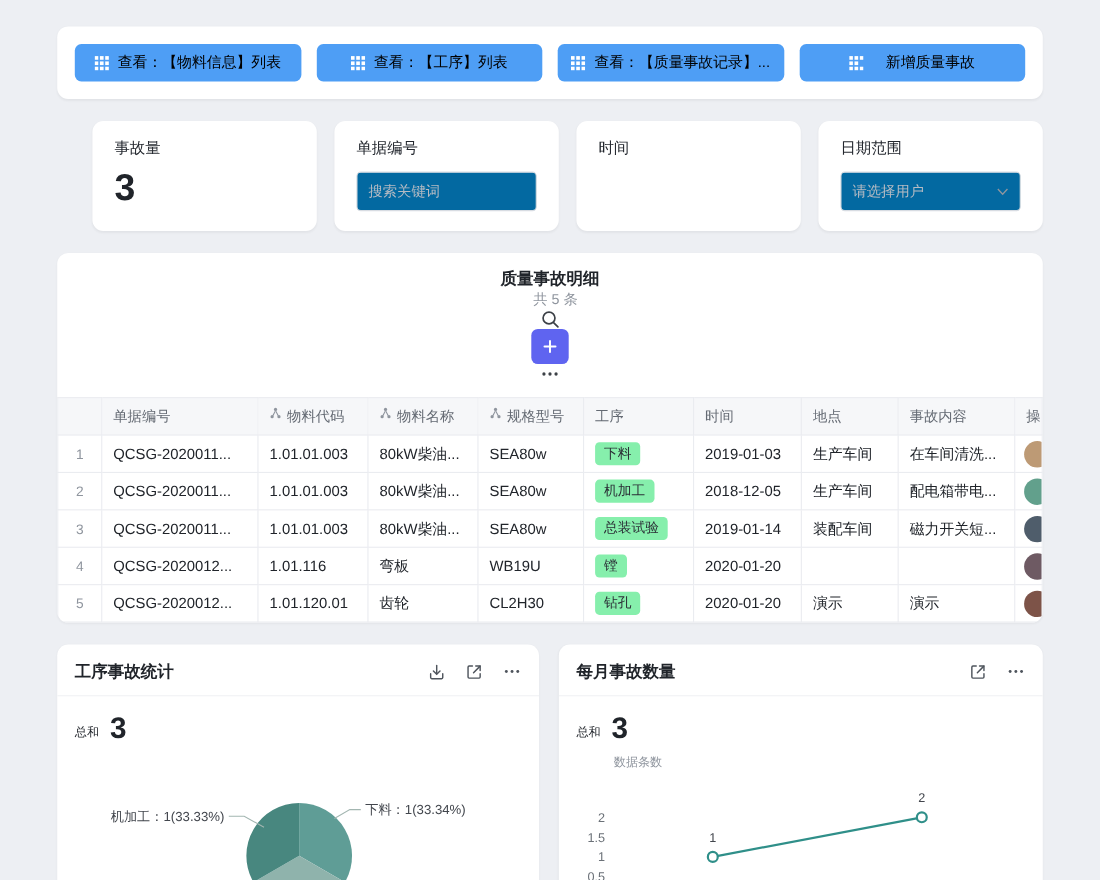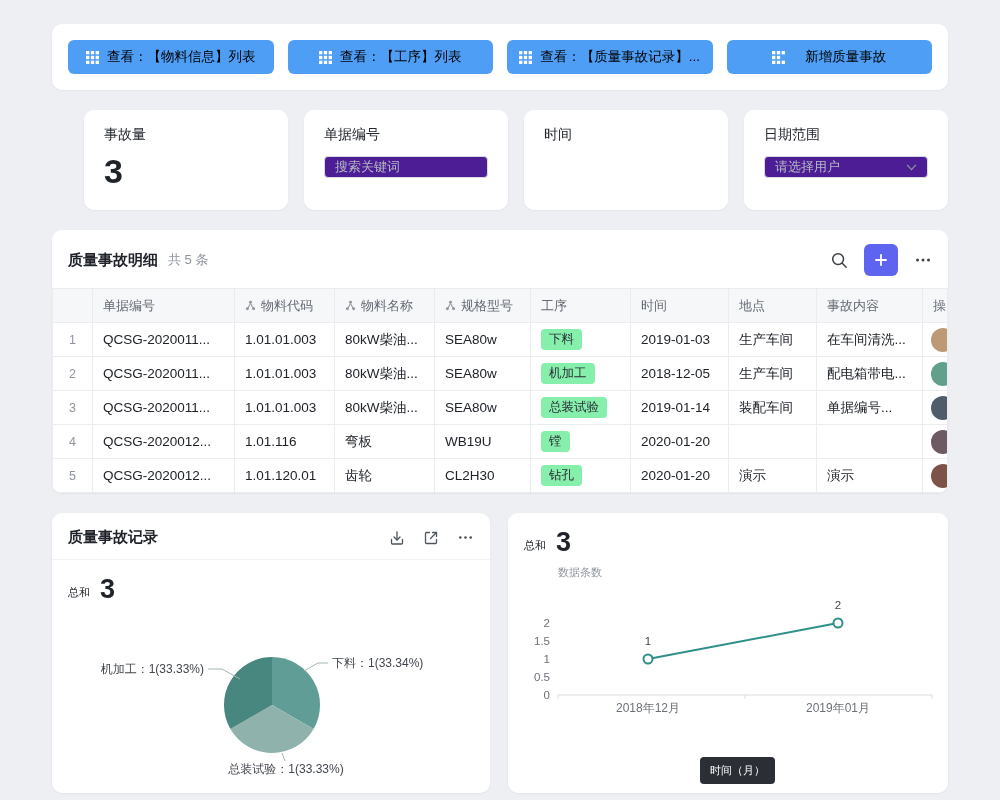--- a/index.html
+++ b/index.html
@@ -21,45 +21,45 @@
     font-size:13.5px; display:flex; align-items:center; justify-content:center;
     gap:8px; cursor:pointer; font-family:inherit; white-space:nowrap; overflow:hidden;
   }
 
   
   .stats { display:flex; gap:16px;padding-left:32px; }
   .stat-card { flex:1; height:100px; padding:16px 20px; }
   .stat-label { font-size:14px; color:#23272e; }
   .big-number { font-size:34px; font-weight:700; margin-top:10px; line-height:1; }
   .fake-input {
-    margin-top:12px; height:22px; border:1px solid #d8dce2; border-radius:4px;
+    margin-top:12px; height:36px; border:1px solid #d8dce2; border-radius:4px;
     display:flex; align-items:center; justify-content:space-between;
-    padding:0 10px; font-size:13px; color:#b6bbc3; background:#4c1d95; cursor:text;
+    padding:0 10px; font-size:13px; color:#b6bbc3; background:#0369a1; cursor:text;
   }
   .input-icon { color:#8f959e; display:flex; }
 
   
   .table-card { margin-top:20px; overflow:hidden; padding-top:14px; }
-  .table-head { display:flex; align-items:center; padding:0 16px 12px; }
+  .table-head { display:flex; align-items:center; padding:0 16px 12px;flex-direction:column; }
   .table-title { font-size:15px; font-weight:700; }
   .table-count { font-size:13px; color:#8f959e; margin-left:10px; }
   .spacer { flex:1; }
   .icon-btn { display:flex; align-items:center; cursor:pointer; color:#3c4147; background:none; border:none; padding:0; }
   .add-btn {
     width:34px; height:32px; border:none; border-radius:6px; color:#fff;
     display:flex; align-items:center; justify-content:center; cursor:pointer; margin:0 16px;
   }
   table { width:100%; border-collapse:collapse; table-layout:fixed; font-size:13.5px; }
   th, td {
     border:1px solid #eaecf0; height:34px; padding:0 10px; text-align:left;
     white-space:nowrap; overflow:hidden; font-weight:400;
   }
   thead th { background:#f6f7f9; color:#646a73; font-size:13px; }
   .idx { text-align:center; color:#8f959e; padding:0; font-size:12.5px; }
-  .th-inner { display:flex; align-items:center; gap:5px; }
+  .th-inner { display:flex; gap:5px; }
   .th-inner .lk { color:#8f959e; display:flex; }
   .tag { display:inline-block; background:#86efac; border-radius:4px; padding:4px 8px; font-size:12.5px; line-height:1; color:#2b2f36; }
   .avatar { width:24px; height:24px; border-radius:50%; margin-left:6px; }
   .avatar-cell { padding:0 2px; }
 
   
   .charts { display:flex; gap:18px; margin-top:20px; }
   .chart-card { position:relative; height:280px; overflow:hidden; }
   .chart-card.left { width:438px; }
   .chart-card.right { width:440px; }
@@ -298,21 +298,21 @@
         </tr>
         <tr>
           <td class="idx">3</td>
           <td>QCSG-2020011...</td>
           <td>1.01.01.003</td>
           <td>80kW柴油...</td>
           <td>SEA80w</td>
           <td><span class="tag">总装试验</span></td>
           <td>2019-01-14</td>
           <td>装配车间</td>
-          <td>单据编号...</td>
+          <td>磁力开关短...</td>
           <td class="avatar-cell">
               <div class="avatar" style="background: rgb(79, 93, 107);"></div>
             </td>
         </tr>
         <tr>
           <td class="idx">4</td>
           <td>QCSG-2020012...</td>
           <td>1.01.116</td>
           <td>弯板</td>
           <td>WB19U</td>
@@ -339,21 +339,21 @@
             </td>
         </tr>
       </tbody>
     </table>
   </div>
 
   <div class="charts">
 
     <div class="card chart-card left">
       <div class="chart-head">
-        <span class="chart-title">质量事故记录</span>
+        <span class="chart-title">工序事故统计</span>
         <span class="chart-icons">
           <button class="icon-btn">
             <svg width="16" height="16" viewBox="0 0 16 16" fill="none" stroke="currentColor" stroke-width="1.3" stroke-linecap="round">
                 <path d="M2.5 9.5v3.5a1 1 0 0 0 1 1h9a1 1 0 0 0 1-1V9.5"></path>
                 <line x1="8" y1="2" x2="8" y2="9.5"></line>
                 <polyline points="5,7 8,10 11,7"></polyline>
               </svg>
           </button>
           <button class="icon-btn">
             <svg width="16" height="16" viewBox="0 0 16 16" fill="none" stroke="currentColor" stroke-width="1.3" stroke-linecap="round">
@@ -382,20 +382,39 @@
         <polyline points="188,70 170,60 156,60" fill="none" stroke="#a3b6b1" stroke-width="1"></polyline>
         <polyline points="252,62 266,54 276,54" fill="none" stroke="#a3b6b1" stroke-width="1"></polyline>
         <polyline points="230,144 233,152" fill="none" stroke="#a3b6b1" stroke-width="1"></polyline>
         <text x="152" y="64" text-anchor="end" font-size="12" fill="#42464d">机加工：1(33.33%)</text>
         <text x="280" y="58" font-size="12" fill="#42464d">下料：1(33.34%)</text>
         <text x="234" y="164" text-anchor="middle" font-size="12" fill="#42464d">总装试验：1(33.33%)</text>
       </svg>
     </div>
 
     <div class="card chart-card right">
+      <div class="chart-head">
+        <span class="chart-title">每月事故数量</span>
+        <span class="chart-icons">
+          <button class="icon-btn">
+            <svg width="16" height="16" viewBox="0 0 16 16" fill="none" stroke="currentColor" stroke-width="1.3" stroke-linecap="round">
+                <path d="M13.5 9.5v3a1 1 0 0 1-1 1h-9a1 1 0 0 1-1-1v-9a1 1 0 0 1 1-1h3"></path>
+                <polyline points="9.5,2.5 13.5,2.5 13.5,6.5"></polyline>
+                <line x1="7.5" y1="8.5" x2="13.2" y2="2.8"></line>
+              </svg>
+          </button>
+          <button class="icon-btn">
+            <svg width="17" height="17" viewBox="0 0 18 18" fill="currentColor">
+                <circle cx="3.5" cy="9" r="1.4"></circle>
+                <circle cx="9" cy="9" r="1.4"></circle>
+                <circle cx="14.5" cy="9" r="1.4"></circle>
+              </svg>
+          </button>
+        </span>
+      </div>
       <div class="total-row">
         <span class="total-label">总和</span>
         <span class="total-value">3</span>
       </div>
       <svg class="chart" width="440" height="170" viewBox="0 0 440 170">
         <text x="50" y="14" font-size="11" fill="#8f959e">数据条数</text>
         <text x="42" y="65" text-anchor="end" font-size="11.5" fill="#6b7178">2</text>
         <text x="42" y="83" text-anchor="end" font-size="11.5" fill="#6b7178">1.5</text>
         <text x="42" y="101" text-anchor="end" font-size="11.5" fill="#6b7178">1</text>
         <text x="42" y="119" text-anchor="end" font-size="11.5" fill="#6b7178">0.5</text>

